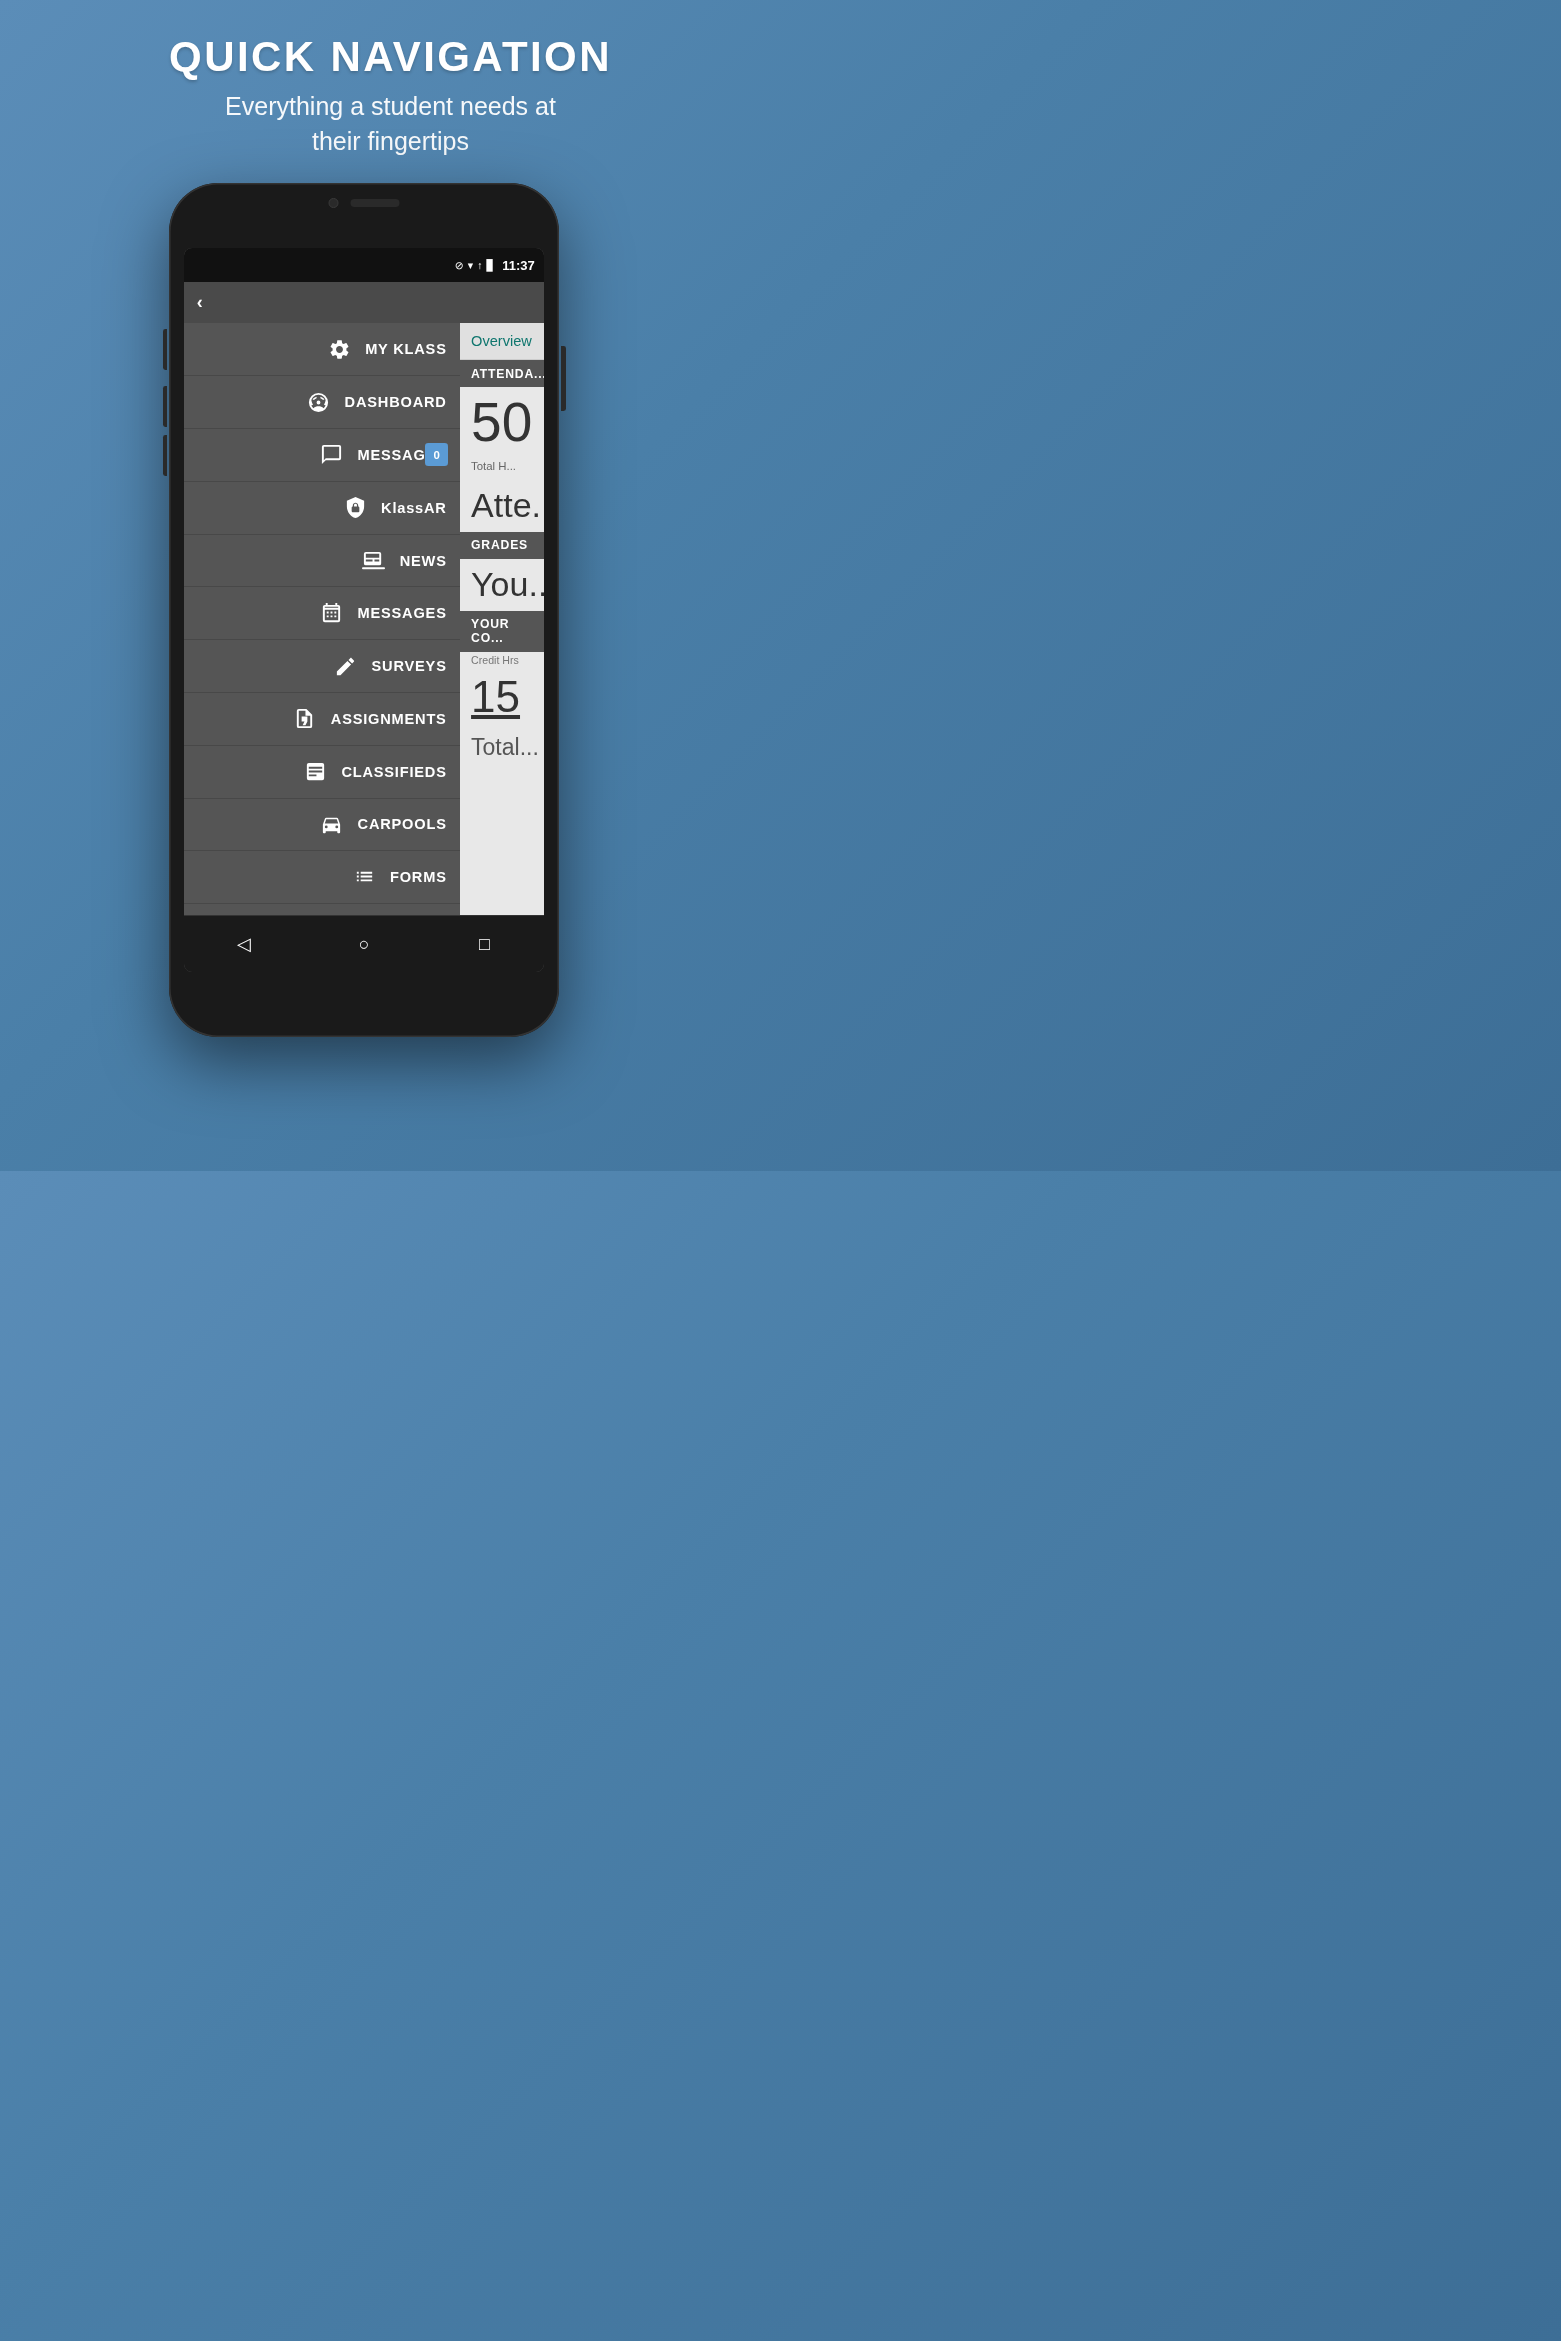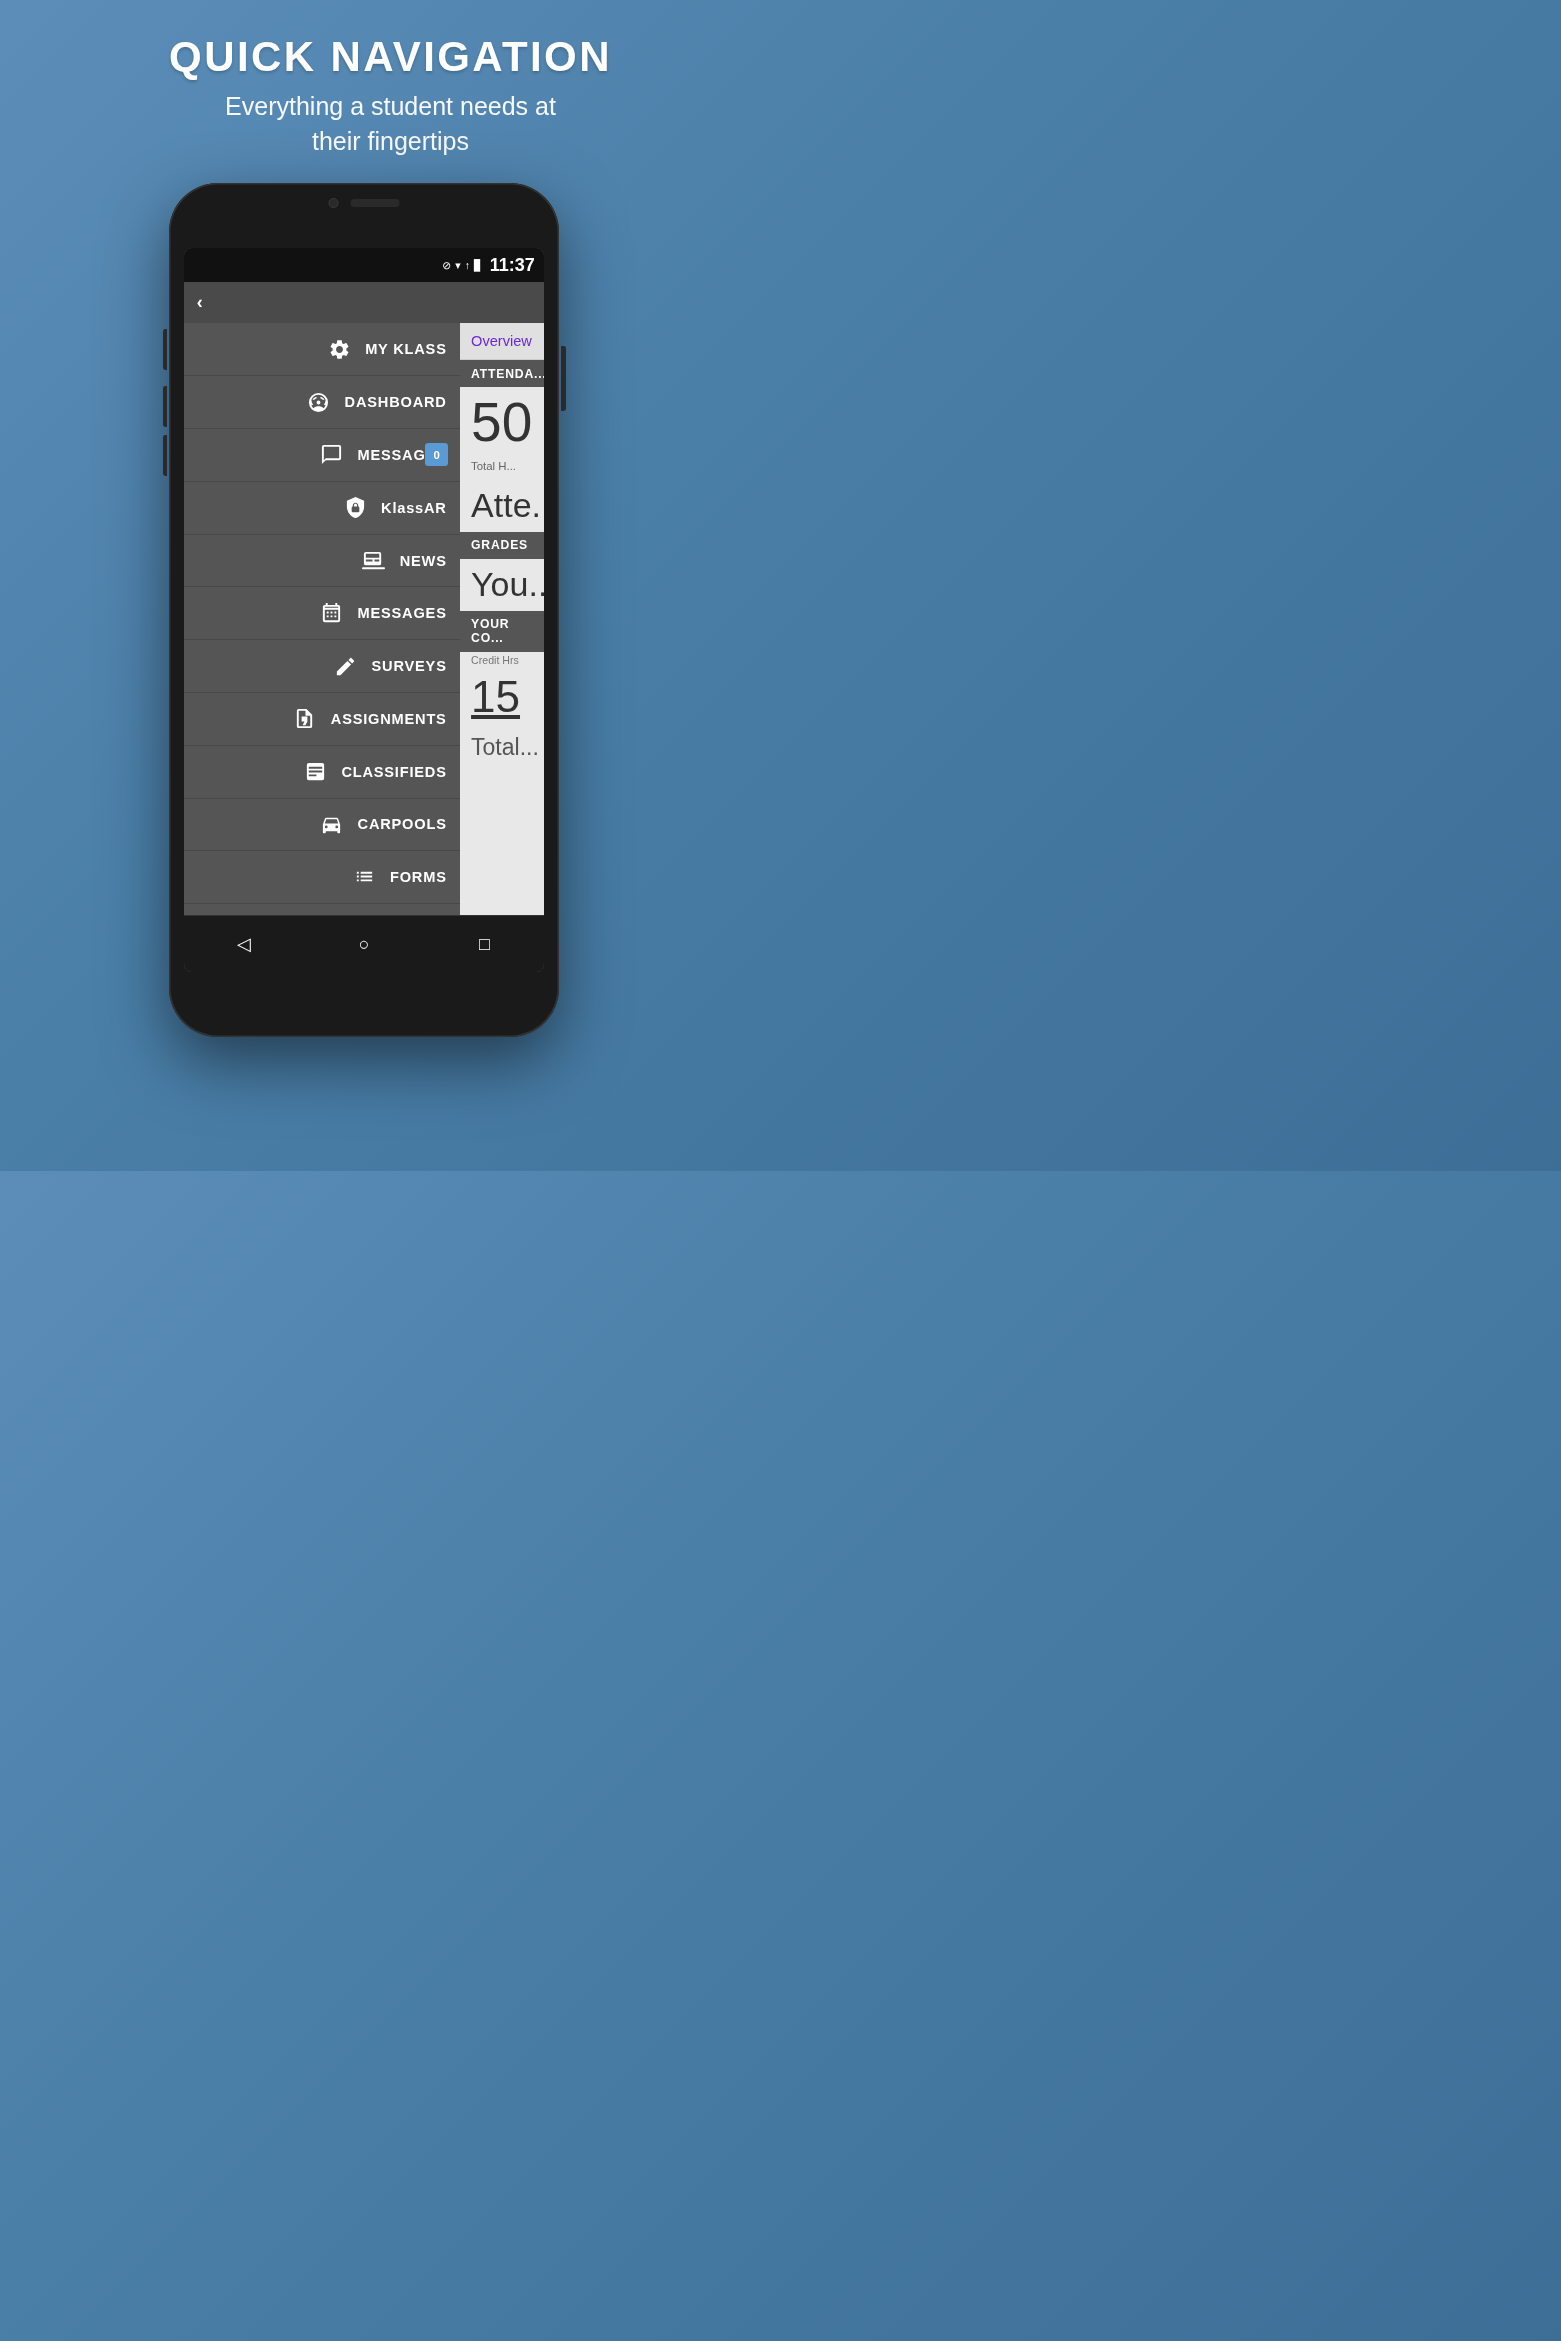--- a/index.html
+++ b/index.html
@@ -125,21 +125,21 @@
       gap: 4.1px;
     }
 
     .status-icon {
       color: white;
       font-size: 10.6px;
     }
 
     .status-time {
       color: white;
-      font-size: 18px;
+      font-size: 13px;
       font-weight: bold;
       margin-left: 3.3px;
     }
 
     
     .app-content {
       height: calc(100% - 34px);
       display: flex;
       flex-direction: column;
     }
@@ -231,21 +231,21 @@
       overflow-y: auto;
       padding: 0;
     }
 
     .right-panel::-webkit-scrollbar { display: none; }
 
     .overview-tab {
       background: #e0e0e0;
       padding: 9.8px 11.4px;
       font-size: 14.6px;
-      color: #6d28d9;
+      color: #0f766e;
       font-weight: 500;
       border-bottom: 0.8px solid #ccc;
     }
 
     .section-header {
       background: #555;
       color: white;
       padding: 6.5px 11.4px;
       font-size: 12.2px;
       font-weight: bold;

